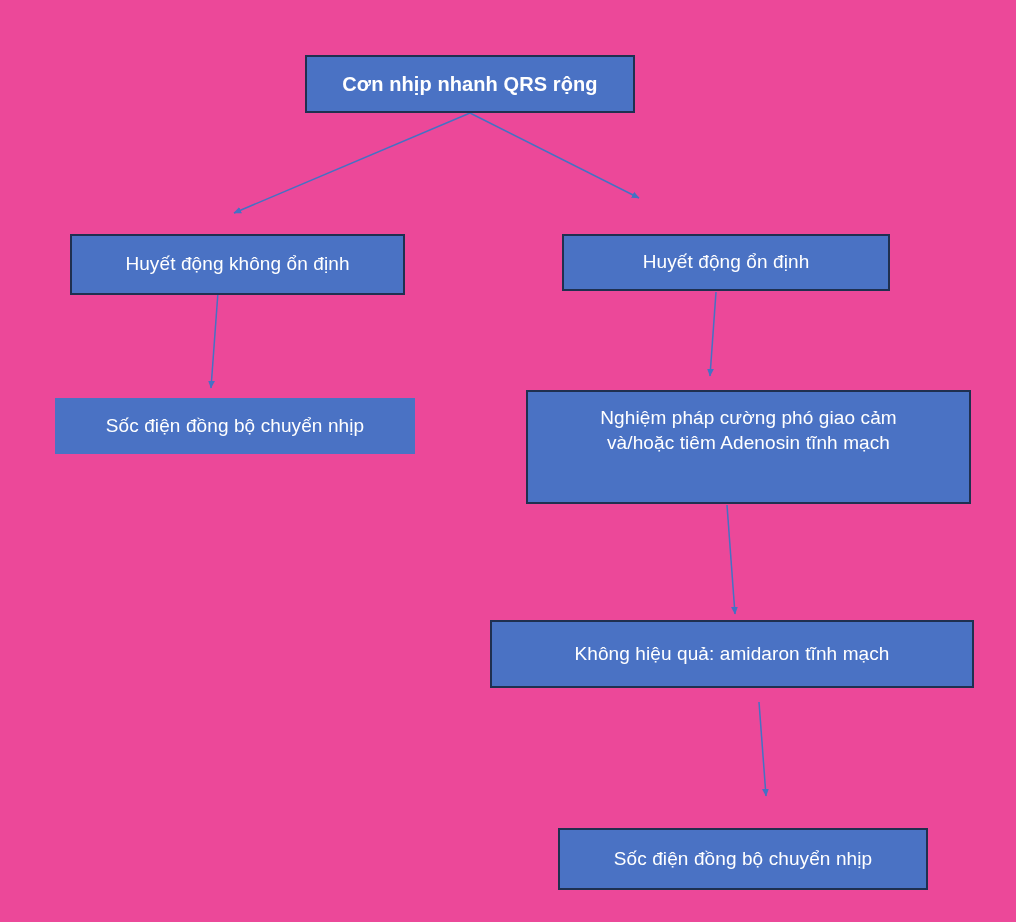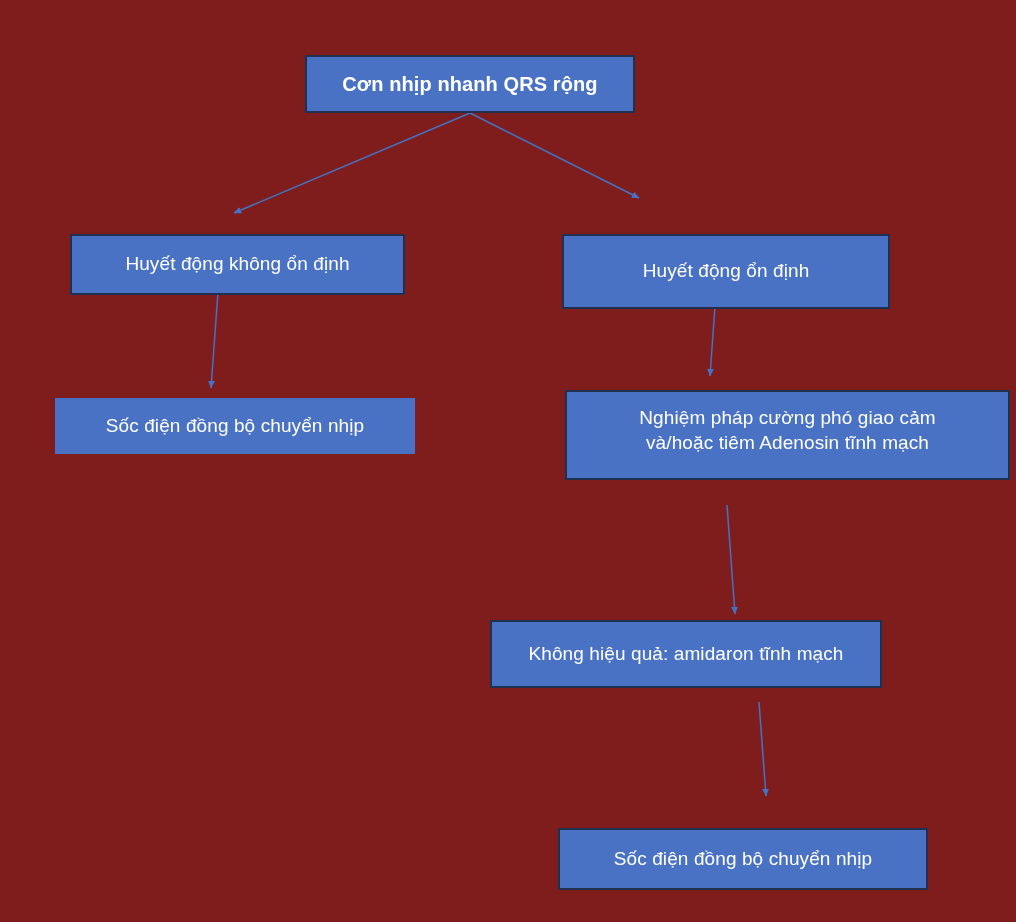--- a/index.html
+++ b/index.html
@@ -7,21 +7,21 @@
     padding: 0;
     background: #ffffff;
   }
   body {
     font-family: "Liberation Sans", "DejaVu Sans", sans-serif;
   }
   #canvas {
     position: relative;
     width: 1016px;
     height: 922px;
-    background: #7f1d1d;
+    background: #ec4899;
     overflow: hidden;
   }
   .node {
     position: absolute;
     box-sizing: border-box;
     background: #4a72c4;
     color: #ffffff;
     display: flex;
     align-items: center;
     justify-content: center;
@@ -40,24 +40,24 @@
   .bold {
     font-weight: bold;
   }
   .align-top {
     align-items: flex-start;
     padding-top: 14px;
   }
   
   #node-root      { left: 305px; top: 55px;  width: 330px; height: 58px;  font-size: 20px; }
   #node-unstable  { left: 70px;  top: 234px; width: 335px; height: 61px;  font-size: 19px; }
-  #node-stable    { left: 562px; top: 234px; width: 328px; height: 75px;  font-size: 19px; }
+  #node-stable    { left: 562px; top: 234px; width: 328px; height: 57px;  font-size: 19px; }
   #node-shock1    { left: 55px;  top: 398px; width: 360px; height: 56px;  font-size: 19px; }
-  #node-vagal     { left: 565px; top: 390px; width: 445px; height: 90px; font-size: 19px; }
-  #node-amiodaron { left: 490px; top: 620px; width: 392px; height: 68px;  font-size: 19px; }
+  #node-vagal     { left: 526px; top: 390px; width: 445px; height: 114px; font-size: 19px; }
+  #node-amiodaron { left: 490px; top: 620px; width: 484px; height: 68px;  font-size: 19px; }
   #node-shock2    { left: 558px; top: 828px; width: 370px; height: 62px;  font-size: 19px; }
 
   #edges {
     position: absolute;
     left: 0;
     top: 0;
     width: 1016px;
     height: 922px;
     pointer-events: none;
   }

